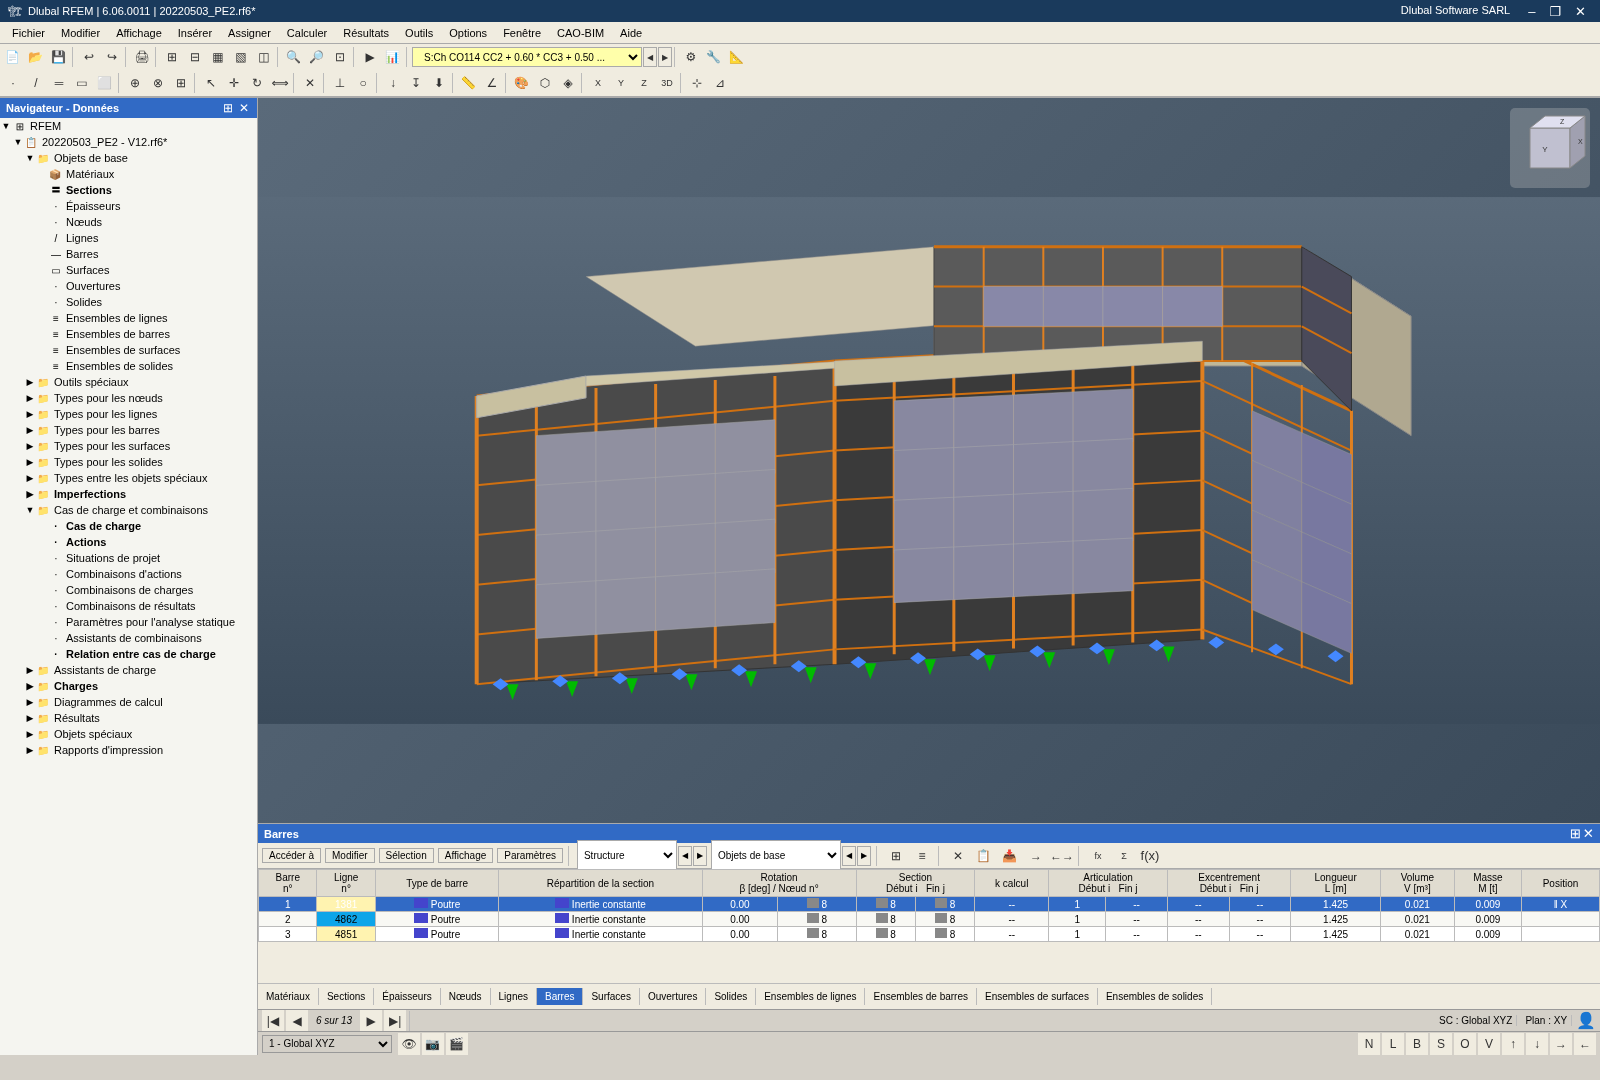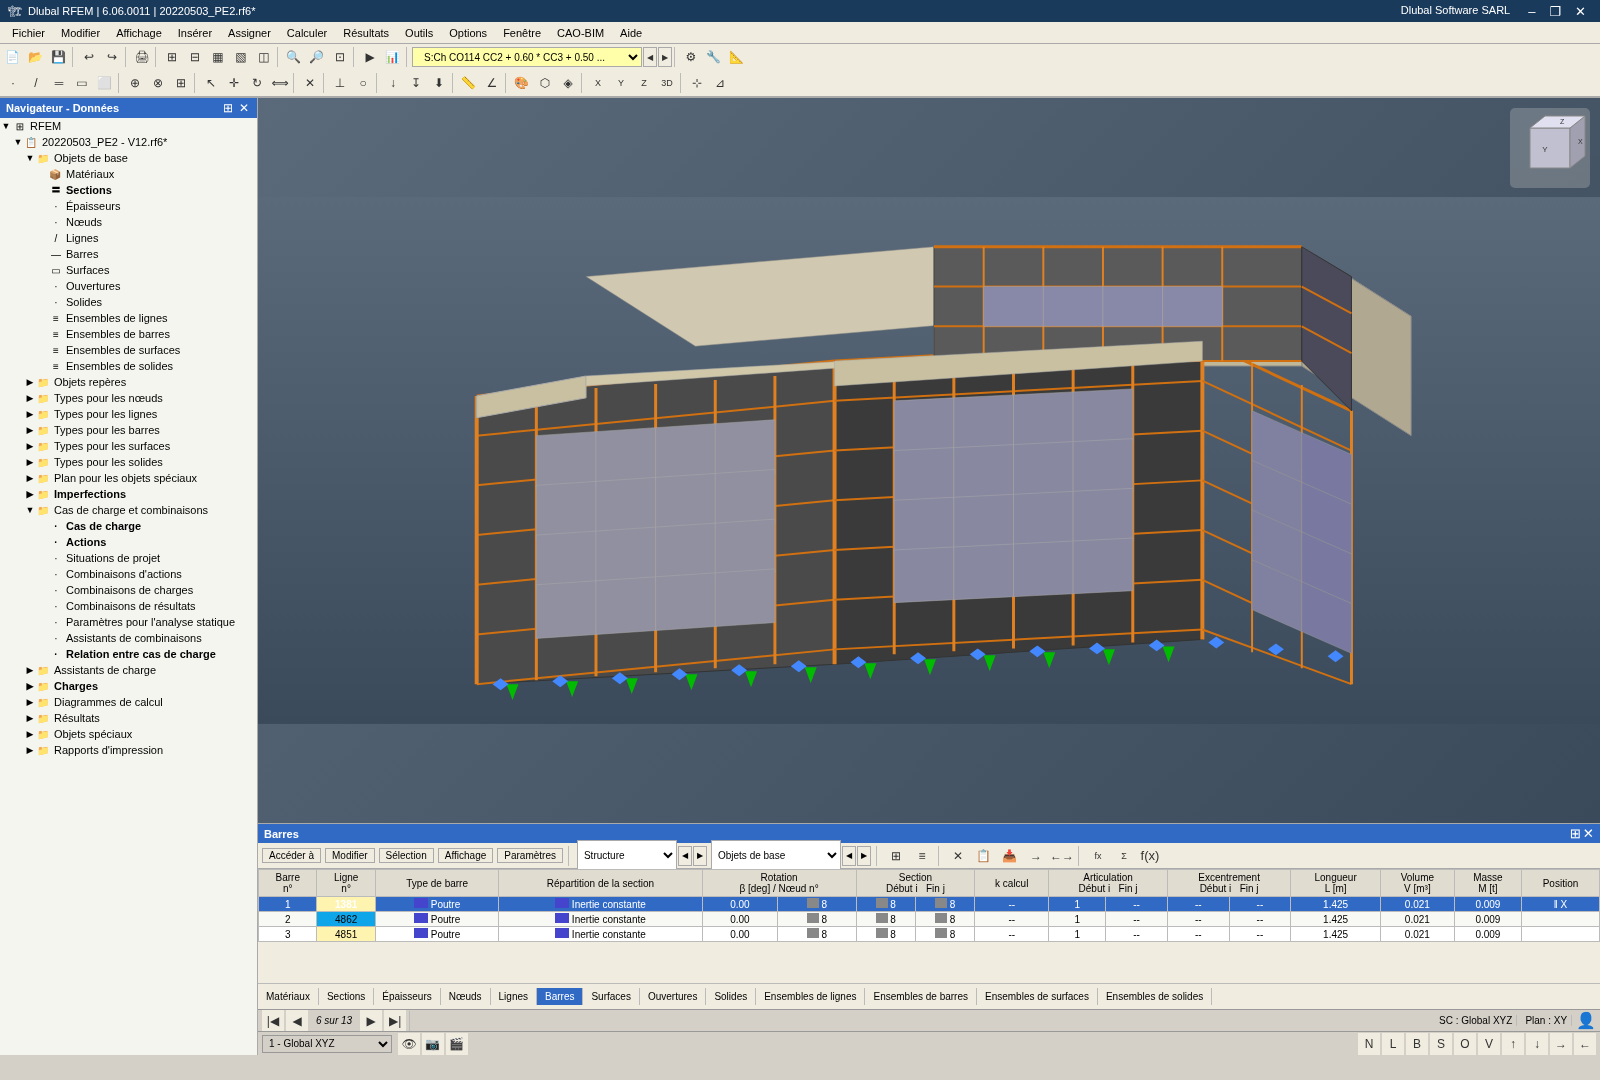--- a/index.html
+++ b/index.html
@@ -277,21 +277,21 @@
         <div class="nav-item">
     <span class="nav-indent" style="width:36px; display:inline-block;"></span>
     <span class="nav-arrow"></span>
     <span class="nav-icon" style="font-size:10px;">≡</span>
     <span class="nav-label">Ensembles de solides</span>
   </div>
         <div class="nav-item">
     <span class="nav-indent" style="width:24px; display:inline-block;"></span>
     <span class="nav-arrow">▶</span>
     <span class="nav-icon" style="font-size:10px;">📁</span>
-    <span class="nav-label">Objets repères</span>
+    <span class="nav-label">Outils spéciaux</span>
   </div>
         <div class="nav-item">
     <span class="nav-indent" style="width:24px; display:inline-block;"></span>
     <span class="nav-arrow">▶</span>
     <span class="nav-icon" style="font-size:10px;">📁</span>
     <span class="nav-label">Types pour les nœuds</span>
   </div>
         <div class="nav-item">
     <span class="nav-indent" style="width:24px; display:inline-block;"></span>
     <span class="nav-arrow">▶</span>
@@ -313,21 +313,21 @@
         <div class="nav-item">
     <span class="nav-indent" style="width:24px; display:inline-block;"></span>
     <span class="nav-arrow">▶</span>
     <span class="nav-icon" style="font-size:10px;">📁</span>
     <span class="nav-label">Types pour les solides</span>
   </div>
         <div class="nav-item">
     <span class="nav-indent" style="width:24px; display:inline-block;"></span>
     <span class="nav-arrow">▶</span>
     <span class="nav-icon" style="font-size:10px;">📁</span>
-    <span class="nav-label">Plan pour les objets spéciaux</span>
+    <span class="nav-label">Types entre les objets spéciaux</span>
   </div>
         <div class="nav-item" style="font-weight: bold;">
     <span class="nav-indent" style="width:24px; display:inline-block;"></span>
     <span class="nav-arrow">▶</span>
     <span class="nav-icon" style="font-size:10px;">📁</span>
     <span class="nav-label">Imperfections</span>
   </div>
         <div class="nav-item">
     <span class="nav-indent" style="width:24px; display:inline-block;"></span>
     <span class="nav-arrow">▼</span>
@@ -685,21 +685,21 @@
               <th colspan="2">Excentrement<br>Début i &nbsp; Fin j</th>
               <th>Longueur<br>L [m]</th>
               <th>Volume<br>V [m³]</th>
               <th>Masse<br>M [t]</th>
               <th>Position</th>
             </tr>
           </thead>
           <tbody id="table-body">
           <tr class="selected">
     <td>1</td>
-    <td style="background:#fff3b0;font-weight:bold;">1381</td>
+    <td style="background:#fff3b0;">1381</td>
     <td><span class="col-blue-sm"></span> Poutre</td>
     <td><span class="col-blue-sm"></span> Inertie constante</td>
     <td>0.00</td>
     <td><span style="display:inline-block;width:12px;height:10px;background:#888;"></span> 8</td>
     <td><span style="display:inline-block;width:12px;height:10px;background:#888;"></span> 8</td>
     <td><span style="display:inline-block;width:12px;height:10px;background:#888;"></span> 8</td>
     <td>--</td>
     <td>1</td>
     <td>--</td>
     <td>--</td>

